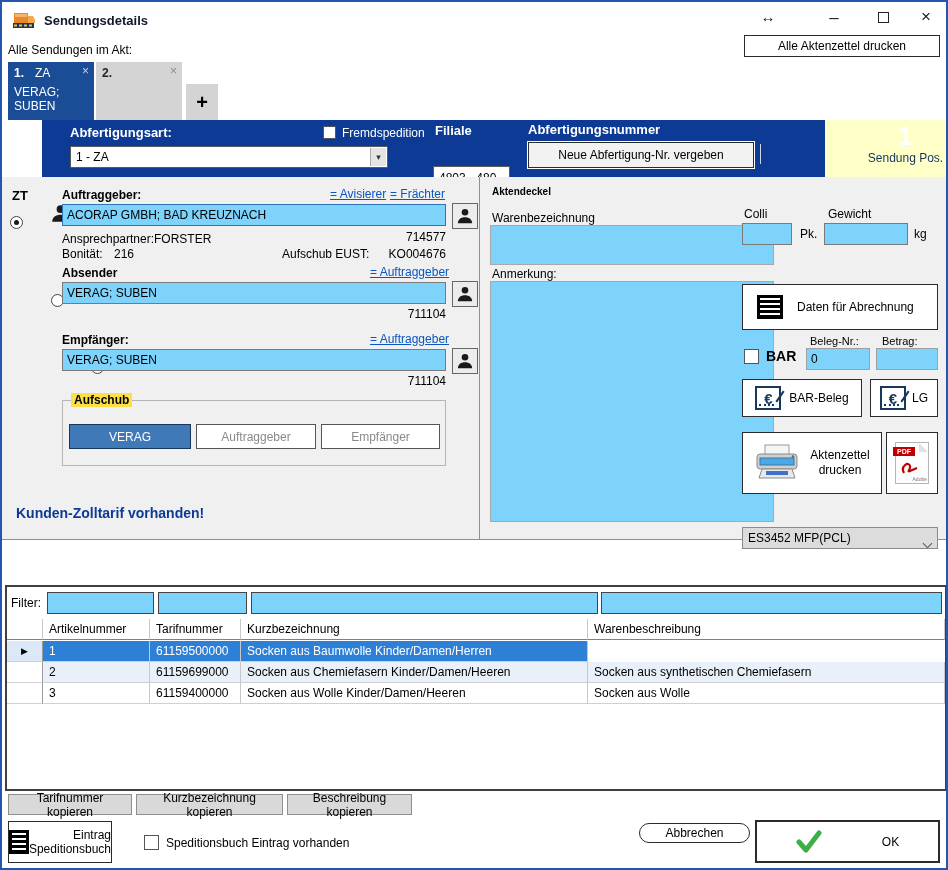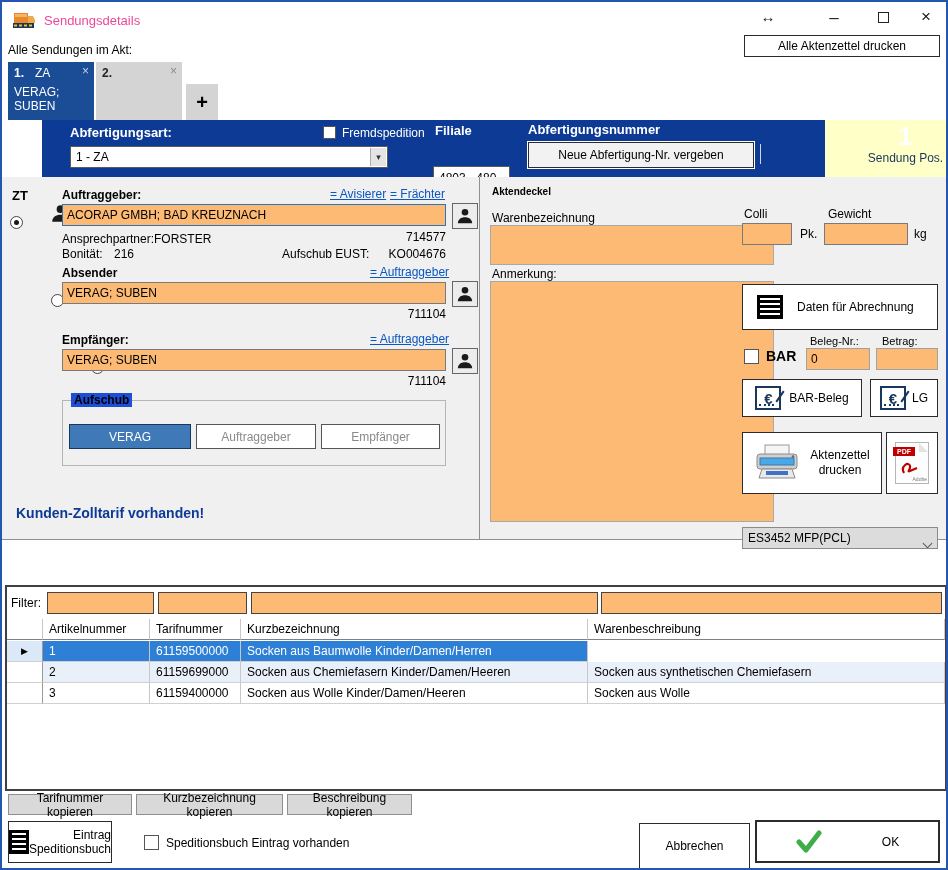--- a/index.html
+++ b/index.html
@@ -4,30 +4,30 @@
 <style>
   html,body{margin:0;padding:0;background:#dfe3ea;}
   *{box-sizing:border-box;}
   .window{
     position:relative;width:948px;height:870px;background:#ffffff;
     border:2px solid #2456b0;font-family:"Liberation Sans",sans-serif;
     font-size:12px;color:#000;overflow:hidden;
   }
   .abs{position:absolute;}
   
-  .title-text{font-size:13px;color:#ec4899;}
+  .title-text{font-size:13px;color:#0f172a;font-weight:bold;}
   .winctl{font-size:15px;color:#222;text-align:center;cursor:default;}
   .maxbox{width:11px;height:11px;border:1.5px solid #222;}
   
   .btn{background:#fff;border:1px solid #2b2b2b;display:flex;align-items:center;justify-content:center;font-family:inherit;font-size:12px;color:#000;padding:0;}
   .graybtn{background:#d9d9d9;border:1px solid #8f8f8f;display:flex;align-items:center;justify-content:center;font-size:12px;}
   .bold{font-weight:bold;}
   .link{color:#0a56c2;text-decoration:underline;font-size:12px;cursor:pointer;}
   .num{text-align:right;font-size:12px;}
-  input.txt, textarea.txt{border:1px solid #7a7a7a;background:#fdba74;font-family:inherit;font-size:12px;padding:2px 4px;outline:none;resize:none;}
+  input.txt, textarea.txt{border:1px solid #7a7a7a;background:#7dd3fc;font-family:inherit;font-size:12px;padding:2px 4px;outline:none;resize:none;}
   .cb{display:inline-block;width:13px;height:13px;background:#fff;border:1px solid #555;}
   .radio{display:inline-block;width:13px;height:13px;border:1px solid #444;border-radius:50%;background:#fff;position:relative;}
   .radio.checked::after{content:"";position:absolute;left:3px;top:3px;width:5px;height:5px;border-radius:50%;background:#1a1a1a;}
   
   .tab{position:absolute;height:58px;width:86px;cursor:pointer;}
   .tab .x{position:absolute;right:5px;top:2px;font-size:12px;}
   
   .band{background:#0c3a94;color:#fff;}
   .bandlbl{font-size:13px;font-weight:600;color:#fff;}
   .combo{background:#fff;border:1px solid #5a5a5a;display:flex;align-items:center;position:relative;overflow:hidden;}
@@ -43,21 +43,21 @@
   .euroicon{position:relative;display:inline-flex;width:26px;height:24px;border:2px solid #17375e;background:#fff;align-items:center;justify-content:center;font-weight:bold;font-size:15px;color:#17375e;}
   .euroicon .pen{position:absolute;right:-2px;top:2px;width:2px;height:13px;background:#17375e;transform:rotate(35deg);}
   .euroicon .dots{position:absolute;left:2px;bottom:2px;width:15px;border-bottom:2px dotted #17375e;}
   
   .pdfpage{position:relative;width:34px;height:42px;background:#fdfdfd;border:1px solid #b5b5b5;}
   .pdfpage .fold{position:absolute;right:0;top:0;width:0;height:0;border-left:9px solid #e3e3e3;border-top:9px solid #fff;}
   .pdfband{position:absolute;left:-3px;top:4px;background:#c00000;color:#fff;font-size:7px;font-weight:bold;padding:1px 4px;}
   .pdfadobe{position:absolute;right:1px;bottom:1px;font-size:5px;color:#777;}
   
   .groupbox{border:1px solid #b5b5b5;position:absolute;}
-  .groupbox .legend{position:absolute;top:-8px;left:8px;background:#1d4ed8;padding:0 3px;font-weight:bold;font-size:12px;}
+  .groupbox .legend{position:absolute;top:-8px;left:8px;background:#fde047;padding:0 3px;font-weight:bold;font-size:12px;}
   
   .tablebox{background:#fff;border:2px solid #404040;}
   .grid{display:grid;grid-template-columns:36px 107px 91px 347px 1fr;}
   .hcell{background:#fff;border-right:1px solid #c8c8c8;border-bottom:1px solid #808080;padding:3px 6px;font-size:12px;height:21px;}
   .cell{border-right:1px solid #c8c8c8;border-bottom:1px solid #d0d0d0;padding:3px 6px;font-size:12px;height:21px;white-space:nowrap;overflow:hidden;}
   .rowsel .cell{background:#2e7fd6;color:#fff;}
   .rowalt .cell{background:#eaf0fa;}
   .indcell{background:#fff;border-right:1px solid #9a9a9a;border-bottom:1px solid #d0d0d0;display:flex;align-items:center;justify-content:center;font-size:9px;color:#000;}
   .rowsel .indcell{background:#dbe8f8;}
 </style>
@@ -316,21 +316,21 @@
   
   <button class="abs btn" style="left:6px;top:819px;width:104px;height:42px;gap:0;">
     <span class="listicon" style="width:24px;height:24px;"></span>
     <span style="text-align:right;line-height:14px;">
       <span>Eintrag</span><br>
       <span>Speditionsbuch</span>
     </span>
   </button>
   <span class="abs cb" style="left:142px;top:833px;width:15px;height:15px;"></span>
   <span class="abs" style="left:164px;top:834px;">Speditionsbuch Eintrag vorhanden</span>
-  <button class="abs btn" style="left:637px;top:821px;width:111px;height:46px;border-width:1.5px;">Abbrechen</button>
+  <button class="abs btn" style="left:637px;top:821px;width:111px;height:20px;border-width:1.5px;border-radius:11px;">Abbrechen</button>
   <button class="abs btn" style="left:753px;top:818px;width:185px;height:43px;border-width:2px;gap:60px;">
     <svg width="26" height="24" viewBox="0 0 26 24">
       <path d="M3 12 l7 8 L23 3" fill="none" stroke="#3fae49" stroke-width="5" stroke-linecap="round" stroke-linejoin="round"></path>
     </svg>
     <span>OK</span>
   </button>
 
 </div>
 
 </body></html>

